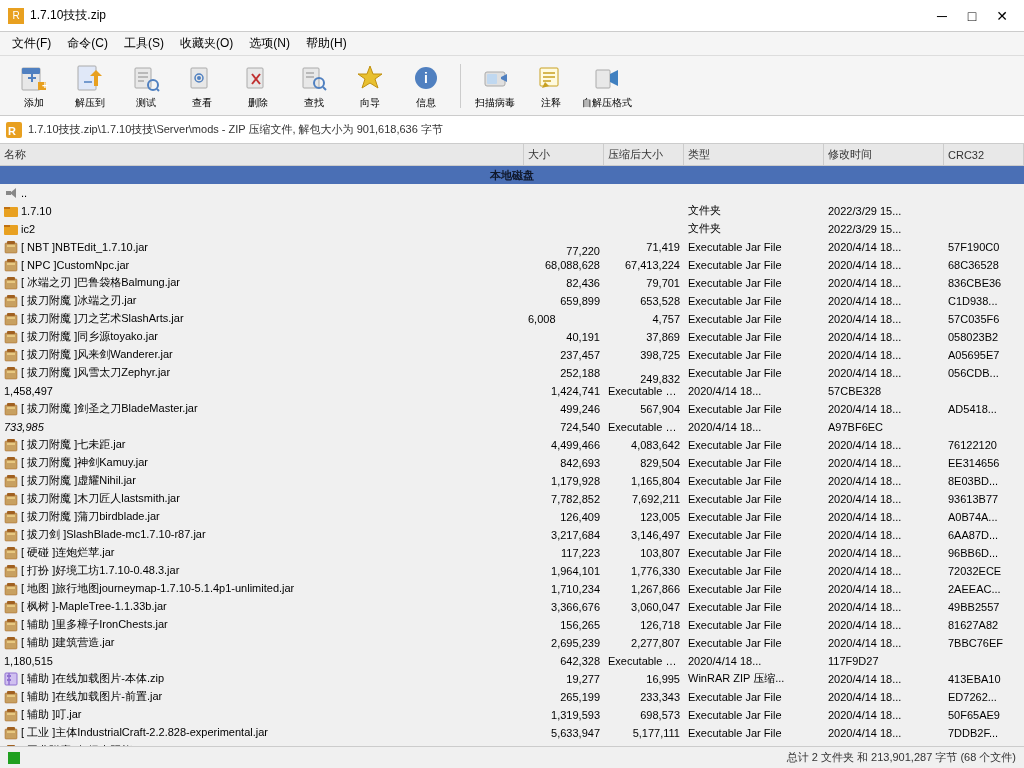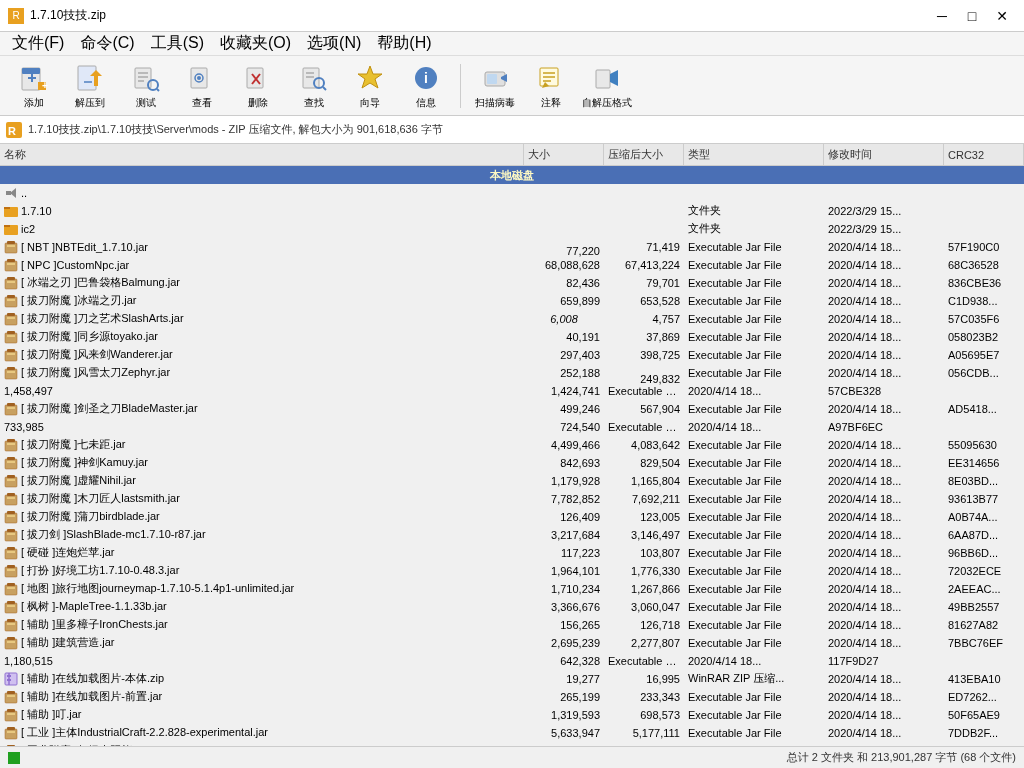--- a/index.html
+++ b/index.html
@@ -59,21 +59,21 @@
       background: #f5f5f5;
       height: 24px;
       display: flex;
       align-items: center;
       border-bottom: 1px solid #ddd;
       padding: 0 4px;
     }
     .menu-item {
       padding: 2px 8px;
       cursor: pointer;
-      font-size: 16px;
+      font-size: 12px;
     }
 
     
     .toolbar {
       background: #f5f5f5;
       height: 60px;
       display: flex;
       align-items: center;
       gap: 4px;
       padding: 4px 8px;
@@ -158,21 +158,21 @@
     .file-row {
       display: grid;
       grid-template-columns: 1fr 80px 80px 140px 120px 80px;
       height: 18px;
       align-items: center;
       border-bottom: 1px solid #f0f0f0;
       cursor: pointer;
     }
     .file-row.header-row {
       background: #4a6fb5;
-      color: #fef9c3;
+      color: #0f172a;
       font-weight: bold;
       cursor: default;
       border: none;
       justify-content: center;
     }
     .file-cell {
       padding: 0 4px;
       font-size: 11px;
       white-space: nowrap;
       overflow: hidden;
@@ -497,21 +497,21 @@
       </div>
       <div class="file-row">
         <div class="file-cell">
           <span class="file-icon"><svg width="14" height="14" viewBox="0 0 14 14">
               <rect x="1" y="3" width="12" height="10" rx="1" fill="#c8a060" stroke="#a06020" stroke-width="0.5"></rect>
               <rect x="3" y="1" width="8" height="3" rx="1" fill="#a06020"></rect>
               <rect x="3" y="5" width="8" height="2" rx="0" fill="#e8c880"></rect>
             </svg></span>
           <span>[ 拔刀附魔 ]刀之艺术SlashArts.jar</span>
         </div>
-        <div class="file-cell" style="text-align: center; font-style: italic;">6,008</div>
+        <div class="file-cell" style="text-align: left;">6,008</div>
         <div class="file-cell" style="text-align: right;">4,757</div>
         <div class="file-cell">Executable Jar File</div>
         <div class="file-cell">2020/4/14 18...</div>
         <div class="file-cell">57C035F6</div>
       </div>
       <div class="file-row">
         <div class="file-cell">
           <span class="file-icon"><svg width="14" height="14" viewBox="0 0 14 14">
               <rect x="1" y="3" width="12" height="10" rx="1" fill="#c8a060" stroke="#a06020" stroke-width="0.5"></rect>
               <rect x="3" y="1" width="8" height="3" rx="1" fill="#a06020"></rect>
@@ -527,21 +527,21 @@
       </div>
       <div class="file-row">
         <div class="file-cell">
           <span class="file-icon"><svg width="14" height="14" viewBox="0 0 14 14">
               <rect x="1" y="3" width="12" height="10" rx="1" fill="#c8a060" stroke="#a06020" stroke-width="0.5"></rect>
               <rect x="3" y="1" width="8" height="3" rx="1" fill="#a06020"></rect>
               <rect x="3" y="5" width="8" height="2" rx="0" fill="#e8c880"></rect>
             </svg></span>
           <span>[ 拔刀附魔 ]风来剑Wanderer.jar</span>
         </div>
-        <div class="file-cell" style="text-align: right;">297,403</div>
+        <div class="file-cell" style="text-align: right;">237,457</div>
         <div class="file-cell" style="text-align: right;">398,725</div>
         <div class="file-cell">Executable Jar File</div>
         <div class="file-cell">2020/4/14 18...</div>
         <div class="file-cell">A05695E7</div>
       </div>
       <div class="file-row">
         <div class="file-cell">
           <span class="file-icon"><svg width="14" height="14" viewBox="0 0 14 14">
               <rect x="1" y="3" width="12" height="10" rx="1" fill="#c8a060" stroke="#a06020" stroke-width="0.5"></rect>
               <rect x="3" y="1" width="8" height="3" rx="1" fill="#a06020"></rect>
@@ -571,40 +571,40 @@
             </svg></span>
           <span>[ 拔刀附魔 ]剑圣之刀BladeMaster.jar</span>
         </div>
         <div class="file-cell" style="text-align: right;">499,246</div>
         <div class="file-cell" style="text-align: right;">567,904</div>
         <div class="file-cell">Executable Jar File</div>
         <div class="file-cell">2020/4/14 18...</div>
         <div class="file-cell">AD5418...</div>
       </div>
       <div class="file-row">
-        <div class="file-cell" style="text-align: right;">733,985</div>
+        <div class="file-cell" style="text-align: right; font-style: italic;">733,985</div>
         <div class="file-cell" style="text-align: right;">724,540</div>
         <div class="file-cell">Executable Jar File</div>
         <div class="file-cell">2020/4/14 18...</div>
         <div class="file-cell">A97BF6EC</div>
       </div>
       <div class="file-row">
         <div class="file-cell">
           <span class="file-icon"><svg width="14" height="14" viewBox="0 0 14 14">
               <rect x="1" y="3" width="12" height="10" rx="1" fill="#c8a060" stroke="#a06020" stroke-width="0.5"></rect>
               <rect x="3" y="1" width="8" height="3" rx="1" fill="#a06020"></rect>
               <rect x="3" y="5" width="8" height="2" rx="0" fill="#e8c880"></rect>
             </svg></span>
           <span>[ 拔刀附魔 ]七未距.jar</span>
         </div>
         <div class="file-cell" style="text-align: right;">4,499,466</div>
         <div class="file-cell" style="text-align: right;">4,083,642</div>
         <div class="file-cell">Executable Jar File</div>
         <div class="file-cell">2020/4/14 18...</div>
-        <div class="file-cell">55095630</div>
+        <div class="file-cell">76122120</div>
       </div>
       <div class="file-row">
         <div class="file-cell">
           <span class="file-icon"><svg width="14" height="14" viewBox="0 0 14 14">
               <rect x="1" y="3" width="12" height="10" rx="1" fill="#c8a060" stroke="#a06020" stroke-width="0.5"></rect>
               <rect x="3" y="1" width="8" height="3" rx="1" fill="#a06020"></rect>
               <rect x="3" y="5" width="8" height="2" rx="0" fill="#e8c880"></rect>
             </svg></span>
           <span>[ 拔刀附魔 ]神剑Kamuy.jar</span>
         </div>

